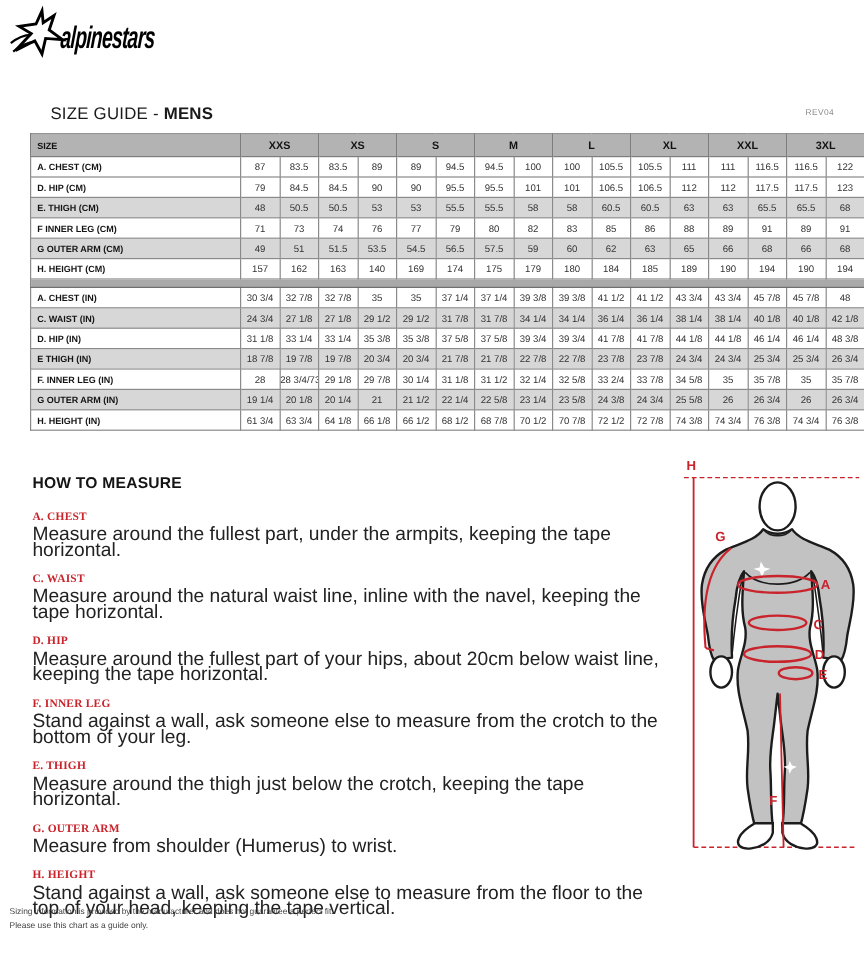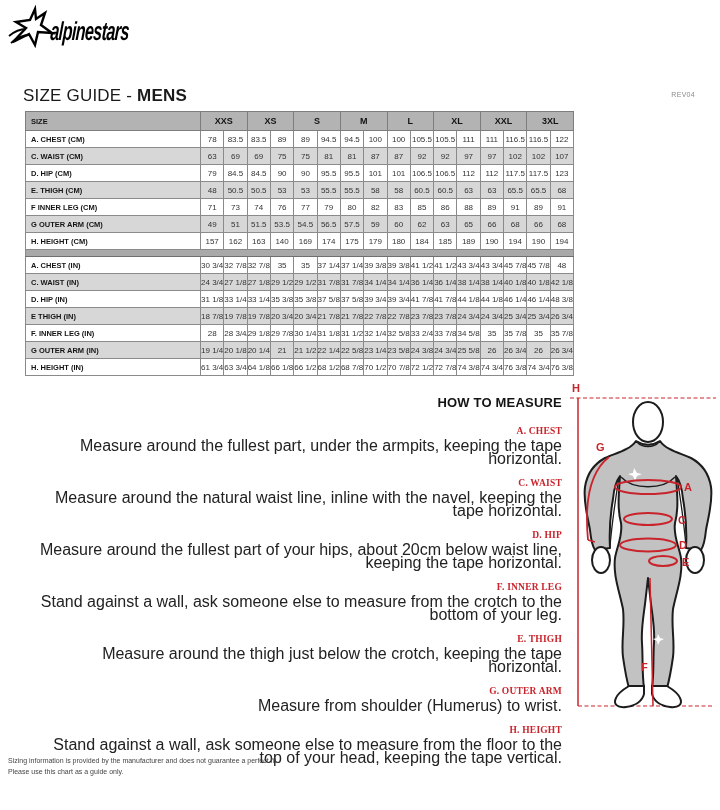--- a/index.html
+++ b/index.html
@@ -1,36 +1,36 @@
 <!DOCTYPE html>
 <html><head>
 <meta charset="utf-8">
 <style>
   html,body{margin:0;padding:0;background:#fff;}
   #page{position:relative;width:720px;height:810px;background:#ffffff;overflow:hidden;
         font-family:"Liberation Sans",sans-serif;color:#111;}
   
   #logo{position:absolute;left:8px;top:5px;}
   
-  #title{position:absolute;left:23px;top:86px;font-size:17px;letter-spacing:.2px;color:#1a1a1a;}
+  #title{position:absolute;left:42px;top:86px;font-size:14px;letter-spacing:.2px;color:#1a1a1a;}
   #title b{font-weight:bold;}
   #rev{position:absolute;right:25px;top:91px;font-size:7px;color:#8c8c8c;letter-spacing:.3px;}
   
   #tablewrap{position:absolute;left:25px;top:111px;width:670px;}
-  table{border-collapse:collapse;table-layout:fixed;width:549px;padding-left:36px;}
+  table{border-collapse:collapse;table-layout:fixed;width:696px;padding-left:36px;}
   th,td{border:1px solid #8a8a8a;text-align:center;padding:0;font-size:8px;color:#333;
         height:16px;overflow:hidden;white-space:nowrap;}
   thead th{background:#b3b3b3;color:#121212;font-weight:bold;font-size:9px;height:18px;
            border-color:#7d7d7d;}
   col.lblcol{width:175px;}
   .lbl{text-align:left;padding-left:5px;font-weight:bold;color:#141414;font-size:7.5px;}
   tr.alt td{background:#d7d7d7;}
   tr.sep td{background:#a9a9a9;height:6px;border-top:1px solid #6f6f6f;border-bottom:1px solid #6f6f6f;}
   
-  #howto{position:absolute;left:27px;top:396px;width:535px;text-align:right;}
+  #howto{position:absolute;left:27px;top:396px;width:535px;}
   #howto-title{font-size:13px;line-height:14px;font-weight:bold;color:#141414;margin:0 0 16px 0;letter-spacing:.2px;}
   .mitem{margin-bottom:13px;}
   .mhead{font-size:9.5px;line-height:11px;font-weight:bold;color:#c9232b;margin-bottom:2px;letter-spacing:.2px;font-family:Liberation Serif, serif;}
   .mdesc{font-size:16px;line-height:13px;color:#222;}
   
   #figure{position:absolute;left:558px;top:378px;}
   
   #footer{position:absolute;left:8px;top:755px;font-size:7px;line-height:11px;color:#444;}
 </style>
 </head>
@@ -65,55 +65,36 @@
             <th colspan="2">M</th>
             <th colspan="2">L</th>
             <th colspan="2">XL</th>
             <th colspan="2">XXL</th>
             <th colspan="2">3XL</th>
           </tr>
         </thead>
       <tbody>
           <tr>
             <td class="lbl">A. CHEST (CM)</td>
-            <td>78</td>
+            <td>87</td>
             <td>83.5</td>
             <td>83.5</td>
             <td>89</td>
             <td>89</td>
             <td>94.5</td>
             <td>94.5</td>
             <td>100</td>
             <td>100</td>
             <td>105.5</td>
             <td>105.5</td>
             <td>111</td>
             <td>111</td>
             <td>116.5</td>
             <td>116.5</td>
             <td>122</td>
-          </tr>
-          <tr class="alt">
-            <td class="lbl">C. WAIST (CM)</td>
-            <td>63</td>
-            <td>69</td>
-            <td>69</td>
-            <td>75</td>
-            <td>75</td>
-            <td>81</td>
-            <td>81</td>
-            <td>87</td>
-            <td>87</td>
-            <td>92</td>
-            <td>92</td>
-            <td>97</td>
-            <td>97</td>
-            <td>102</td>
-            <td>102</td>
-            <td>107</td>
           </tr>
           <tr>
             <td class="lbl">D. HIP (CM)</td>
             <td>79</td>
             <td>84.5</td>
             <td>84.5</td>
             <td>90</td>
             <td>90</td>
             <td>95.5</td>
             <td>95.5</td>

